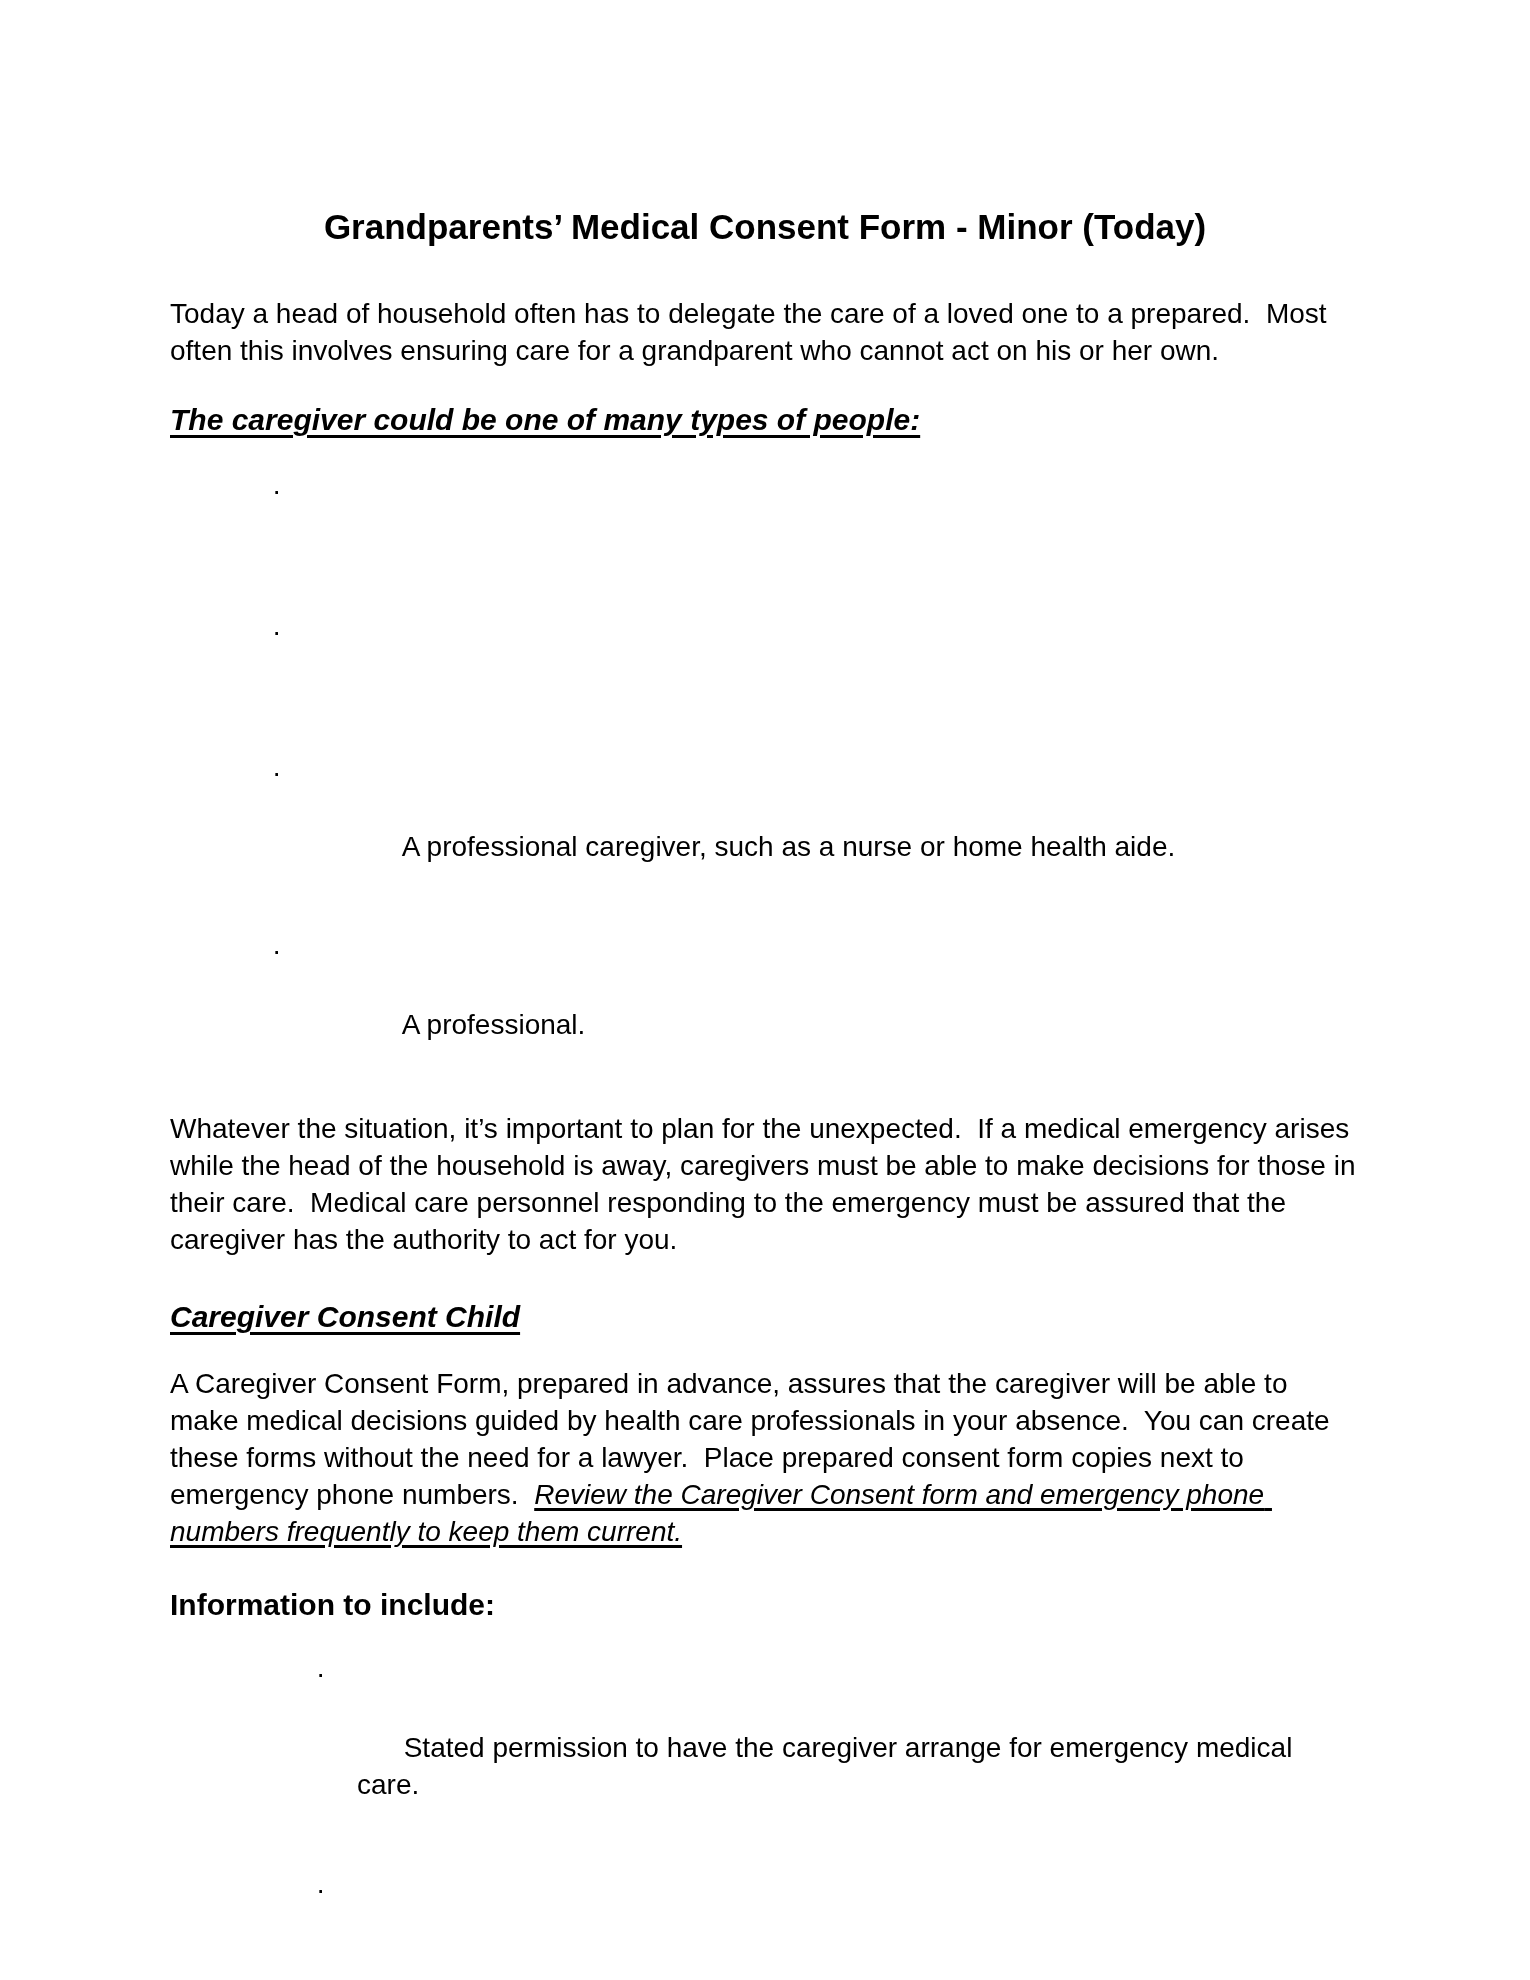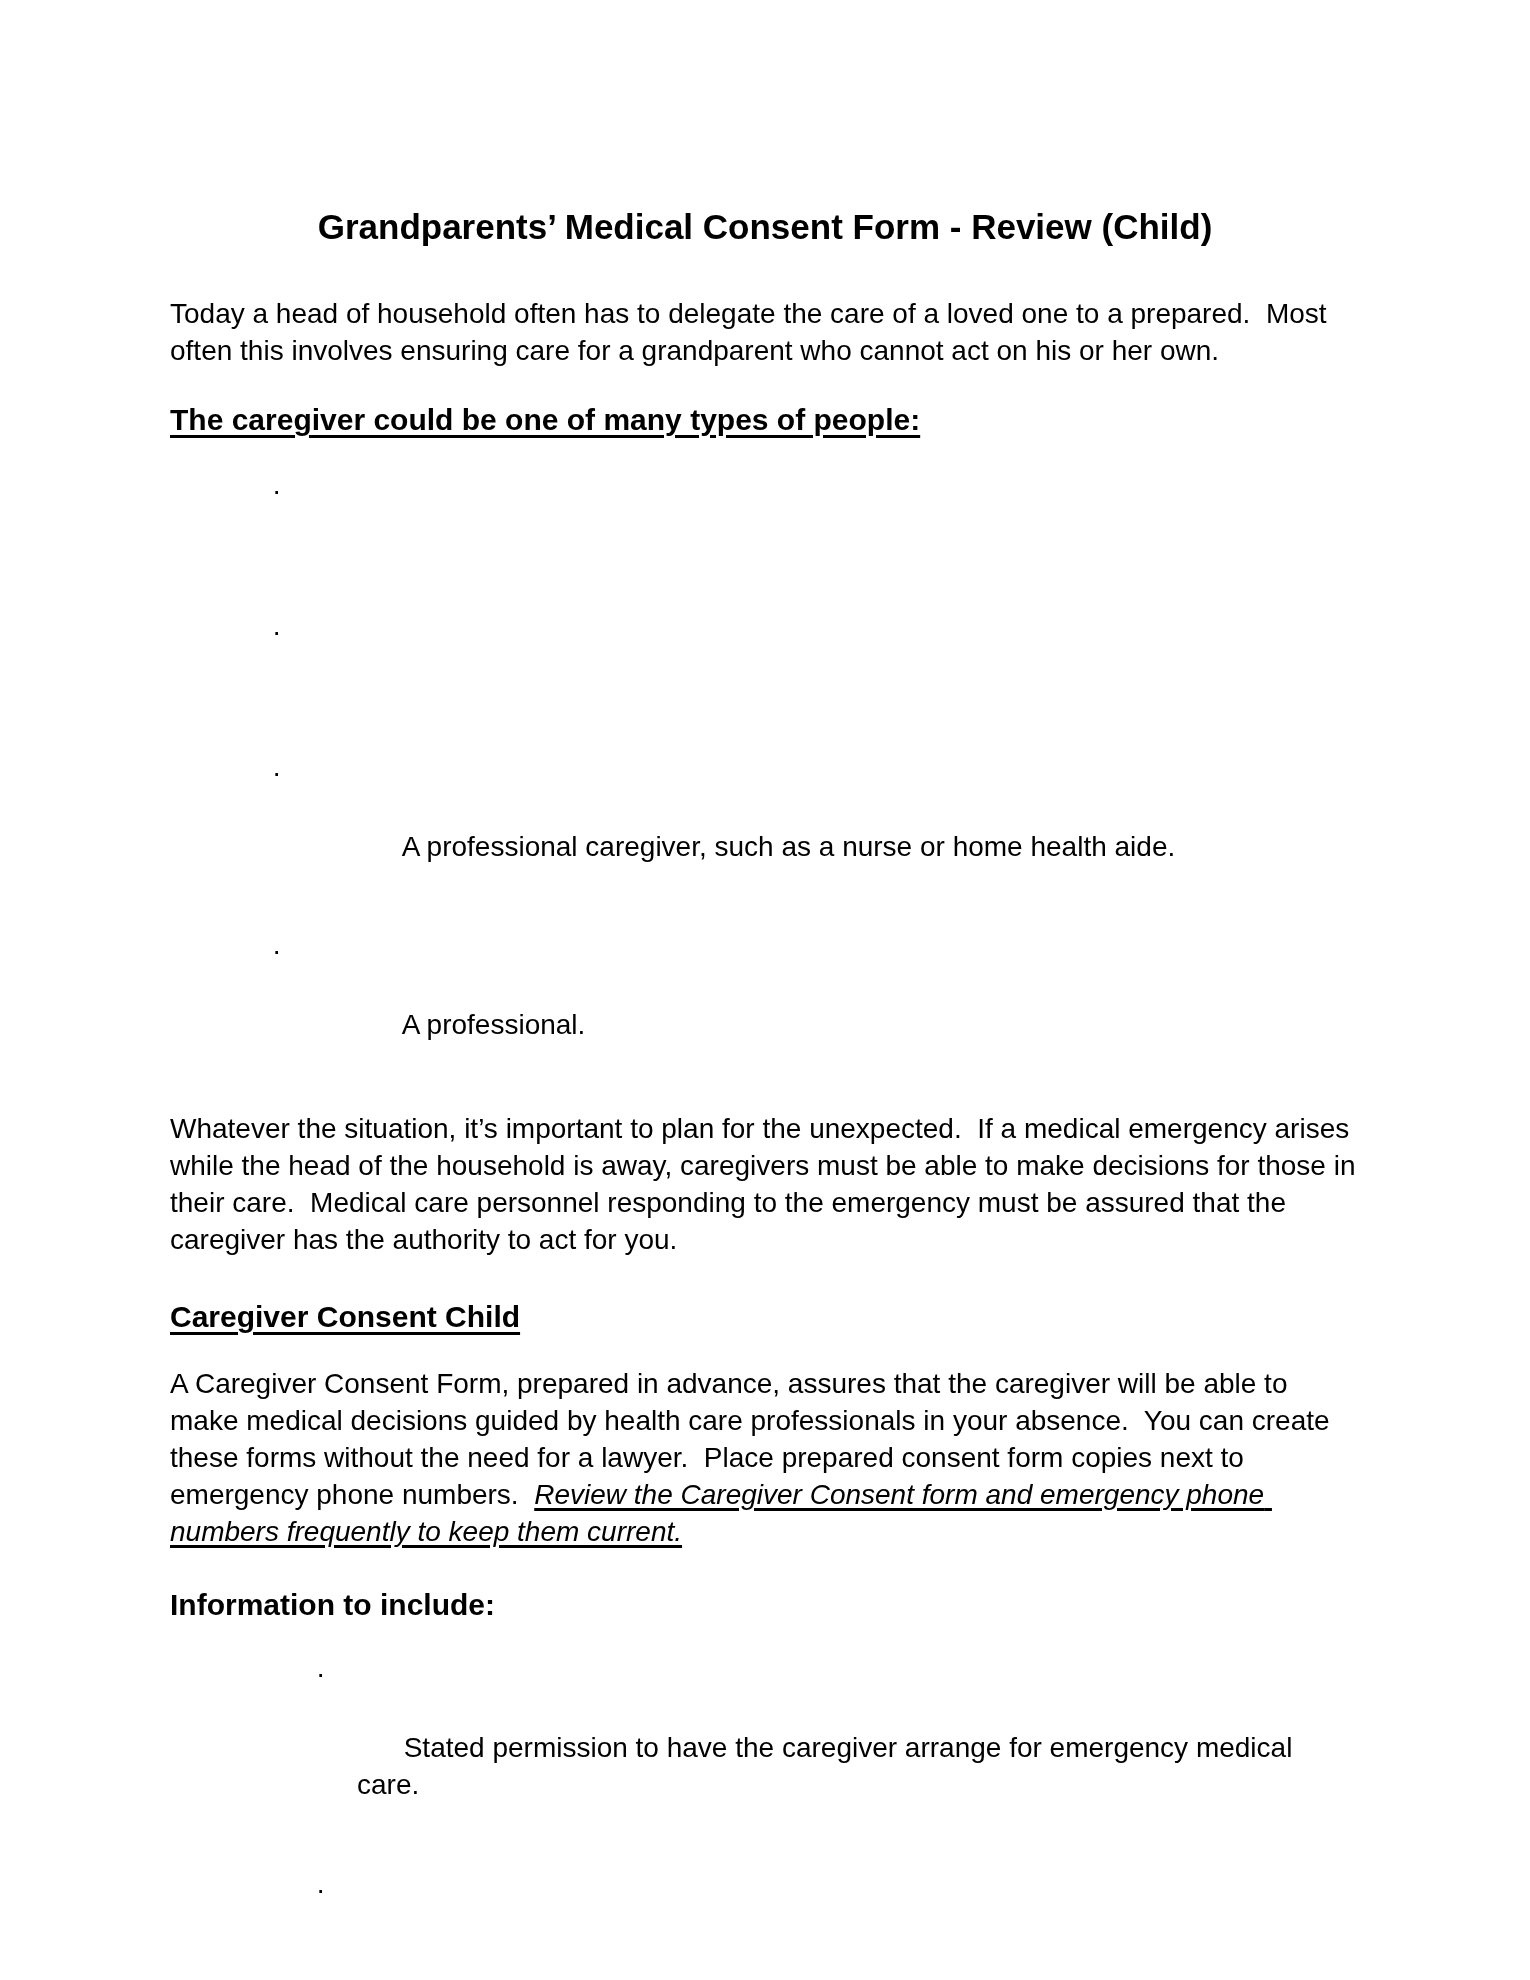--- a/index.html
+++ b/index.html
@@ -39,20 +39,21 @@
     margin: 0;
     font-size: 30px;
     line-height: 40px;
     font-weight: bold;
     white-space: pre-wrap;
   }
   h2.underlined {
     text-decoration: underline;
     text-decoration-thickness: 3px;
     text-underline-offset: 5px;
+    font-style: italic;
   }
   h2.h-types   { margin-bottom: 32px; }
   h2.h-consent { margin-bottom: 28px; }
   h2.h-info    { margin-bottom: 30px; }
   ul.bullet-list {
     list-style: none;
     margin: 0;
     padding: 0;
   }
   ul.list-1 { margin-bottom: 8px; }
@@ -78,21 +79,21 @@
     text-decoration: underline;
     text-decoration-thickness: 2.5px;
     text-underline-offset: 4px;
   }
 </style>
 </head>
 <body>
 
 <div class="page">
 
-  <h1 class="doc-title">Grandparents’ Medical Consent Form - Review (Child)</h1>
+  <h1 class="doc-title">Grandparents’ Medical Consent Form - Minor (Today)</h1>
 
   <p class="body-par intro">Today a head of household often has to delegate the care of a loved one to a prepared.  Most often this involves ensuring care for a grandparent who cannot act on his or her own.</p>
 
   <h2 class="sec-heading underlined h-types">The caregiver could be one of many types of people:</h2>
 
   <ul class="bullet-list list-1">
     <li>
       <span class="marker">·</span>
     </li>
     <li>

